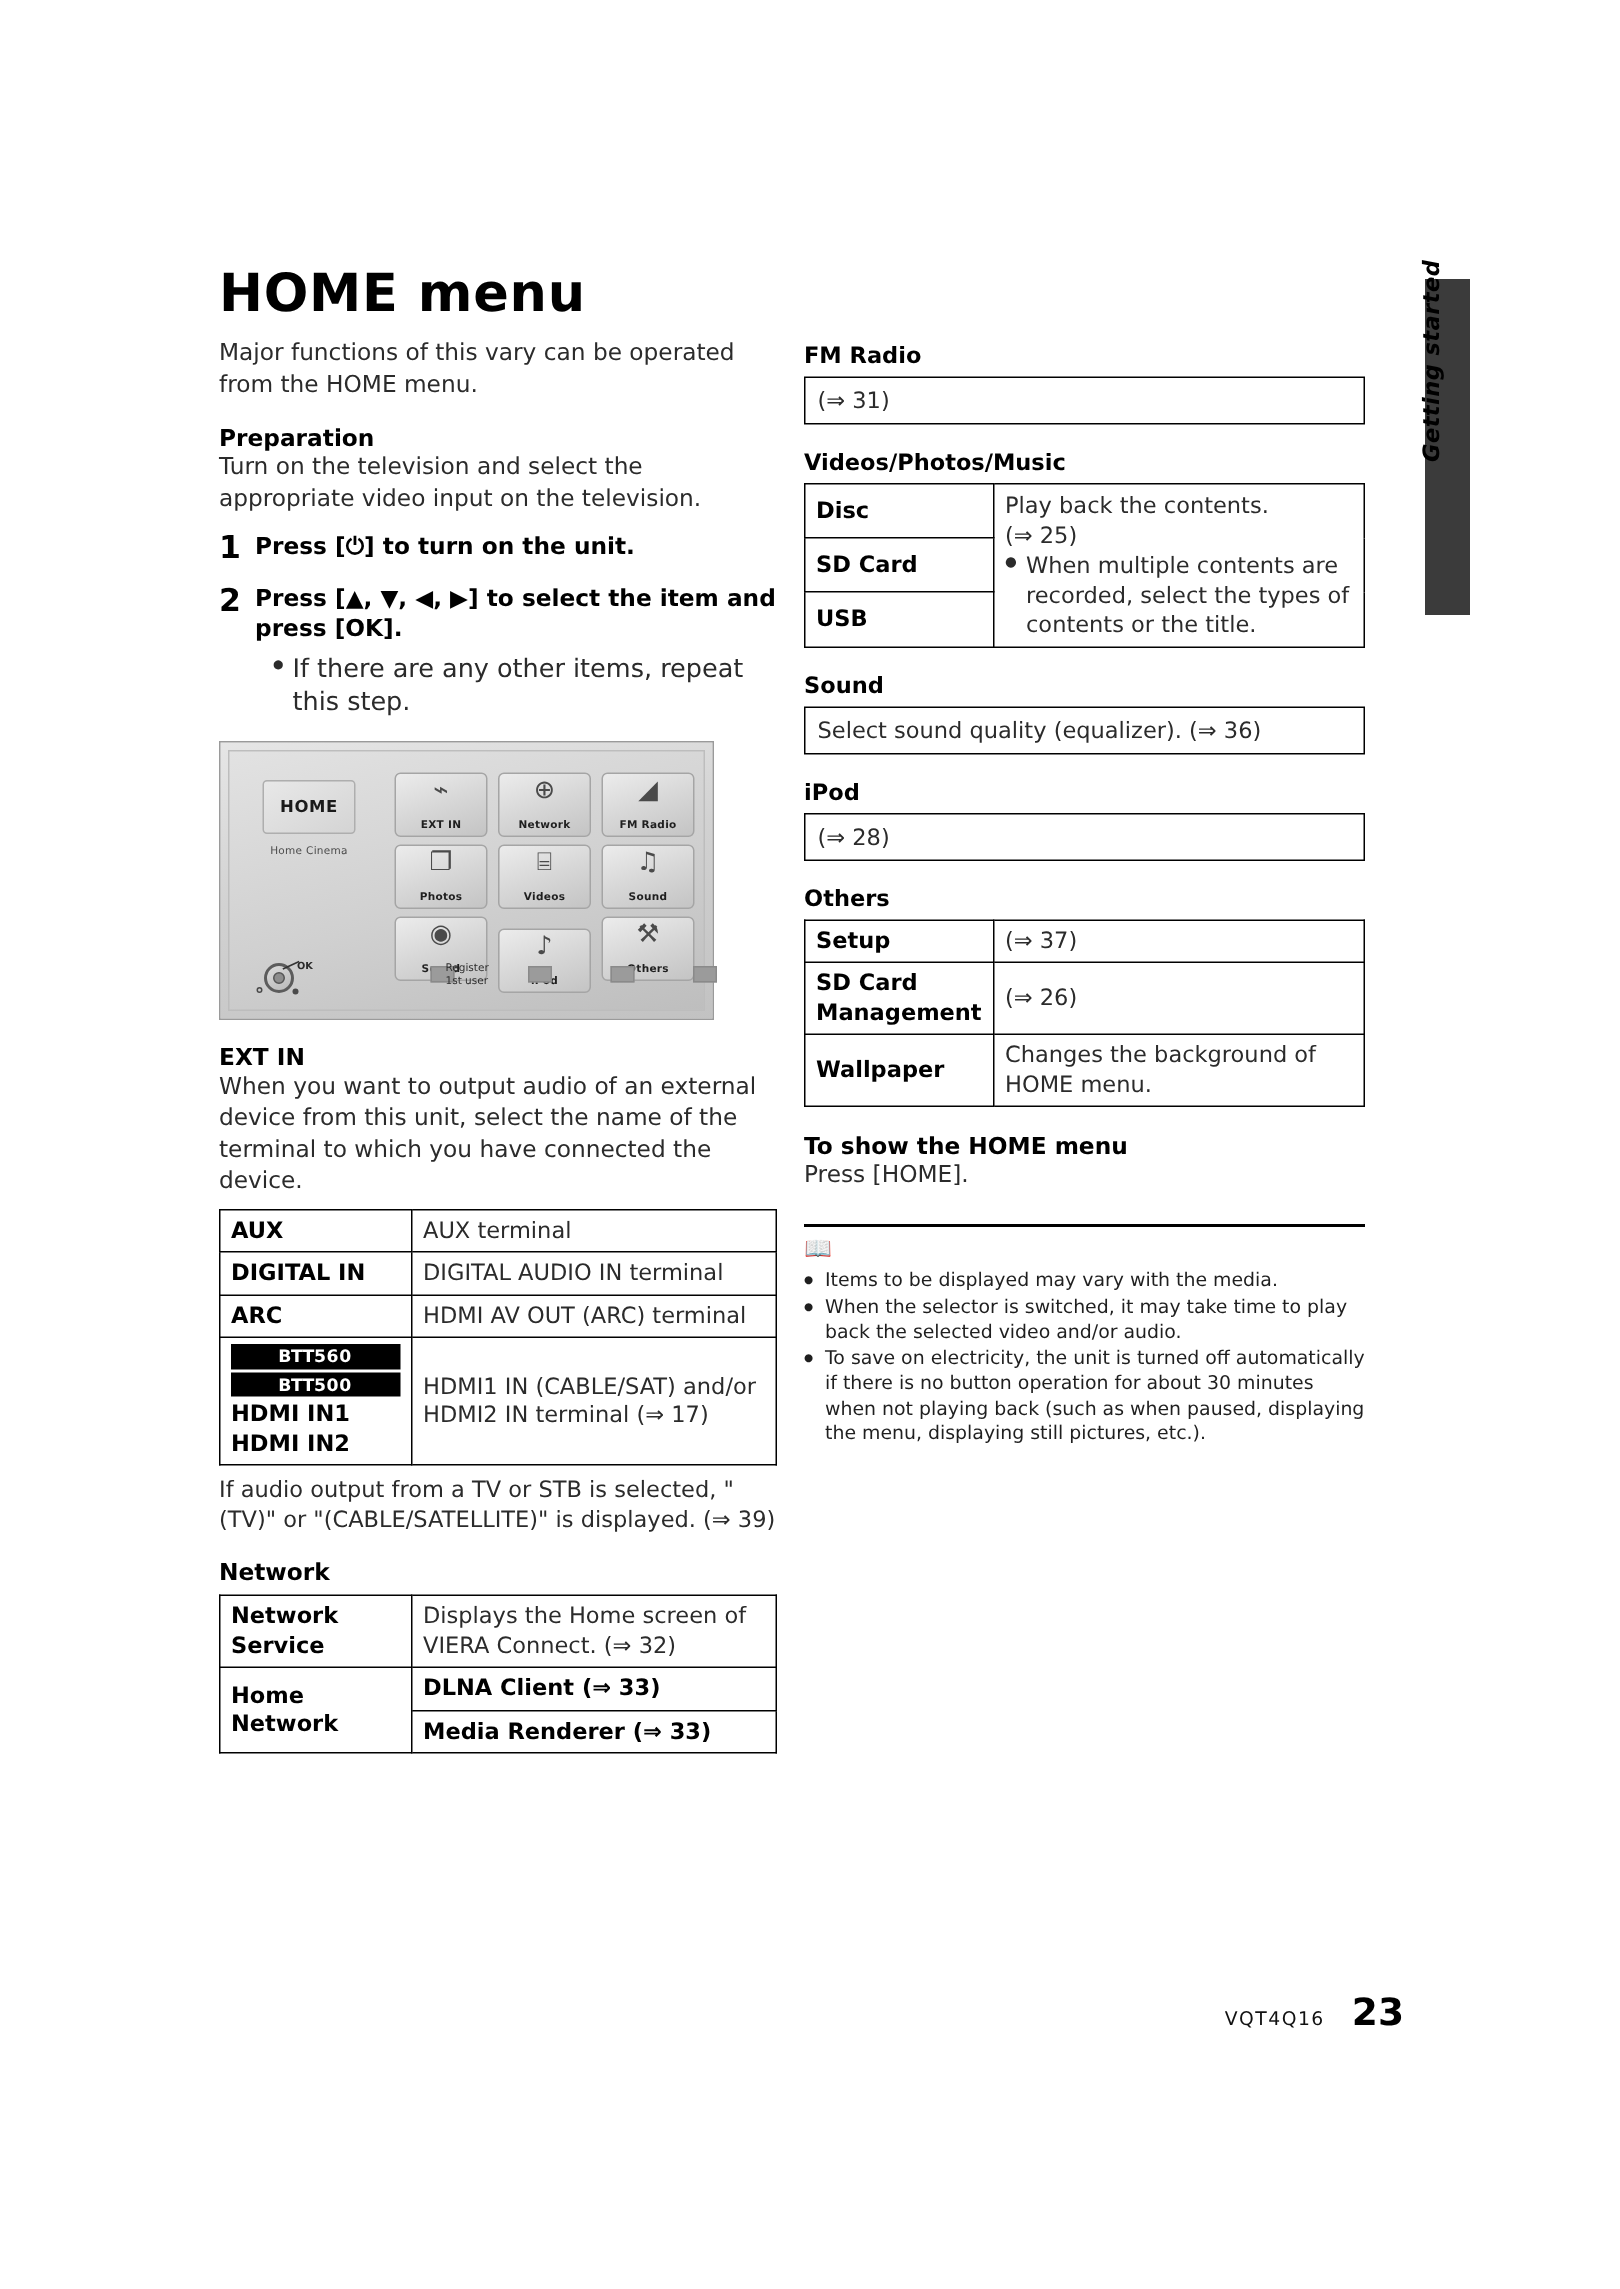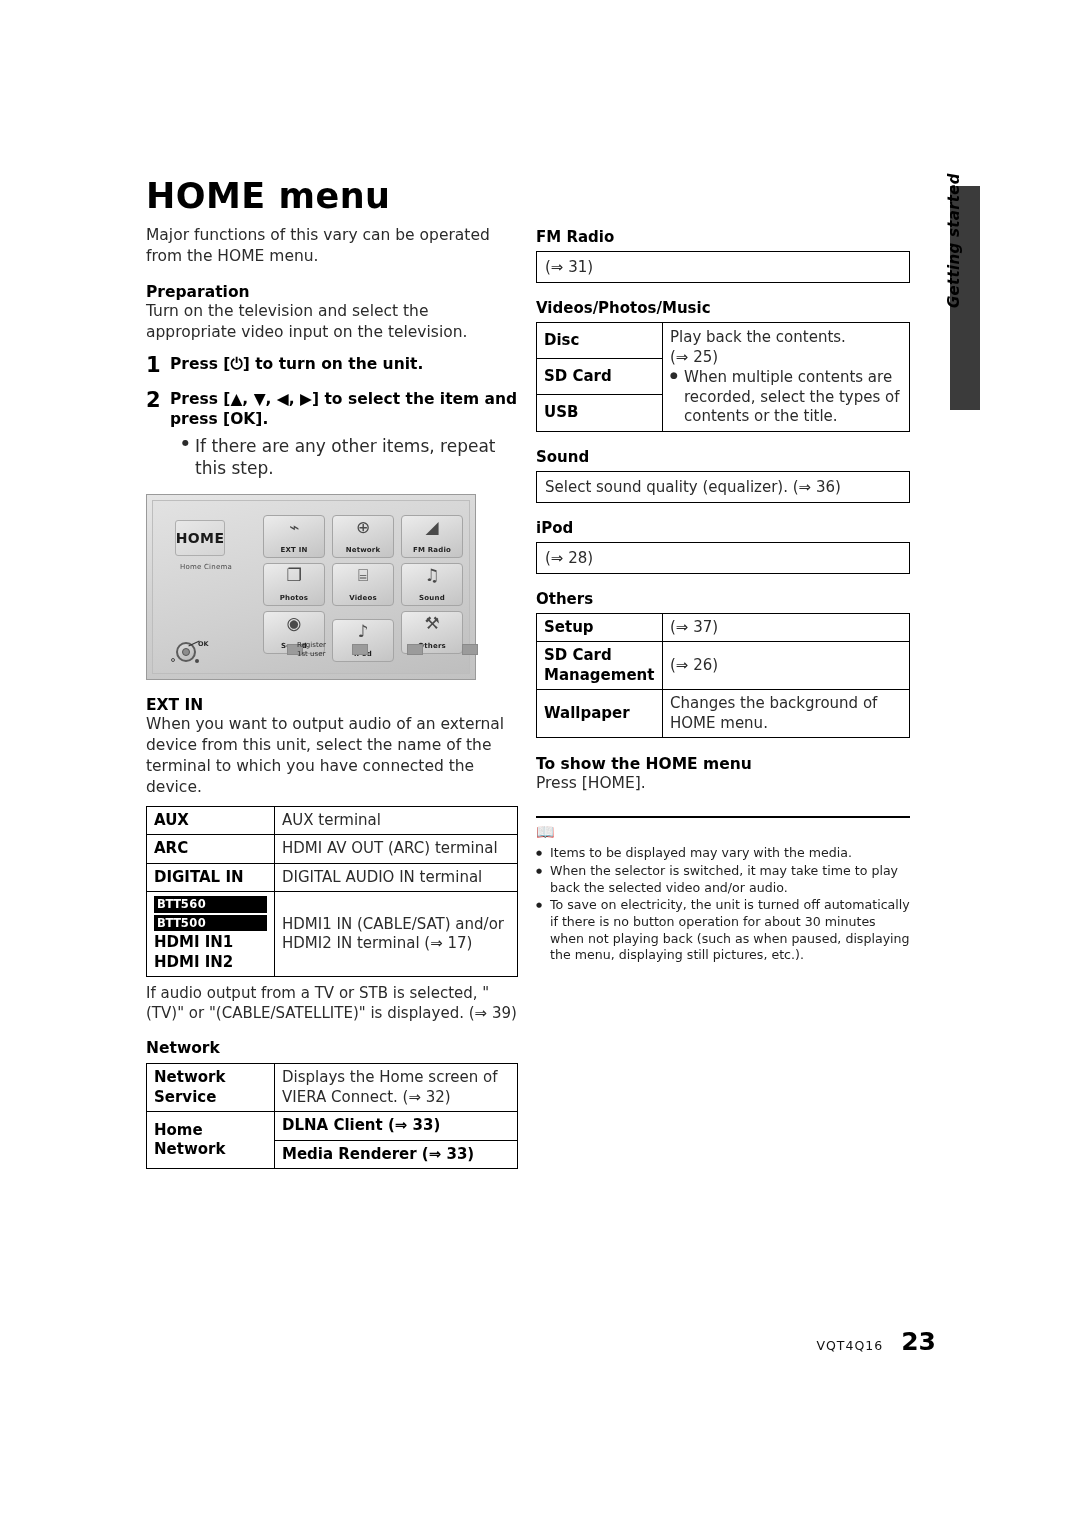--- a/index.html
+++ b/index.html
@@ -55,25 +55,25 @@
     margin-top:14px; width:330px; height:186px;
     border:1px solid #9a9a9a;
     background:linear-gradient(170deg,#e6e6e6 0%,#d2d2d2 45%,#c2c2c2 100%);
     position:relative; padding:6px;
   }
   .shot .inner {
     position:absolute; inset:5px; border:1px solid #bdbdbd;
     background:linear-gradient(165deg,#e2e2e2 0%,#d0d0d0 55%,#bebebe 100%);
   }
   .home-box {
-    position:absolute; left:22px; top:19px; width:50px; height:36px;
+    position:absolute; left:22px; top:19px; width:62px; height:36px;
     border:1px solid #aeaeae; border-radius:3px;
     background:linear-gradient(150deg,#e8e8e8,#d4d4d4);
     display:flex; align-items:center; justify-content:center;
-    font-size:14px; font-weight:bold; letter-spacing:0.4px; color:#1a1a1a;
+    font-size:11px; font-weight:bold; letter-spacing:0.4px; color:#1a1a1a;
   }
   .home-cinema {
     position:absolute; left:18px; top:62px; width:70px; text-align:center;
     font-size:7px; color:#4c4c4c; letter-spacing:0.2px;
   }
   .grid {
     position:absolute; left:110px; top:14px; width:200px;
     display:grid; grid-template-columns:repeat(3,1fr); gap:5px 7px;
   }
   .tile {
@@ -131,21 +131,21 @@
   table.t td.b { font-weight:bold; color:#000; }
   .boxline {
     border:1.6px solid #000; padding:6px 8px;
     font-size:15px; color:#2b2b2b; margin-top:2px;
   }
 
   
   .badge {
     display:inline-block; background:#000; color:#fff;
     font-size:11.5px; font-weight:bold; letter-spacing:0.4px;
-    padding:1px 4px 1px 3px; line-height:1.25; margin-bottom:2px;
+    padding:1px 4px 1px 3px; line-height:1.25; margin-bottom:2px;text-align:center;
   }
   .badge .bt { letter-spacing:-0.3px; }
   .badge-row { display:block; }
 
   .after-tbl { font-size:15px; color:#2b2b2b; line-height:1.34; margin-top:6px; }
 
   
   .rule { border-top:2px solid #000; margin:22px 0 7px 0; }
   .book { font-size:15px; line-height:1; margin-bottom:5px; }
   ul.notes { list-style:none; margin:0; padding:0; }
@@ -275,26 +275,26 @@
       <colgroup>
           <col style="width:128px">
           <col>
         </colgroup>
       <tbody>
         <tr>
           <td class="k">AUX</td>
           <td>AUX terminal</td>
         </tr>
         <tr>
+          <td class="k">DIGITAL IN</td>
+          <td>DIGITAL AUDIO IN terminal</td>
+        </tr>
+        <tr>
           <td class="k">ARC</td>
           <td>HDMI AV OUT (ARC) terminal</td>
-        </tr>
-        <tr>
-          <td class="k">DIGITAL IN</td>
-          <td>DIGITAL AUDIO IN terminal</td>
         </tr>
         <tr>
           <td class="k">
             <span class="badge badge-row"><span class="bt">BTT</span><span>560</span></span>
             <span class="badge badge-row"><span class="bt">BTT</span><span>500</span></span>
             <span style="display:block">HDMI IN1</span>
             <span style="display:block">HDMI IN2</span>
           </td>
           <td>HDMI1 IN (CABLE/SAT) and/or HDMI2 IN terminal (⇒ 17)</td>
         </tr>

